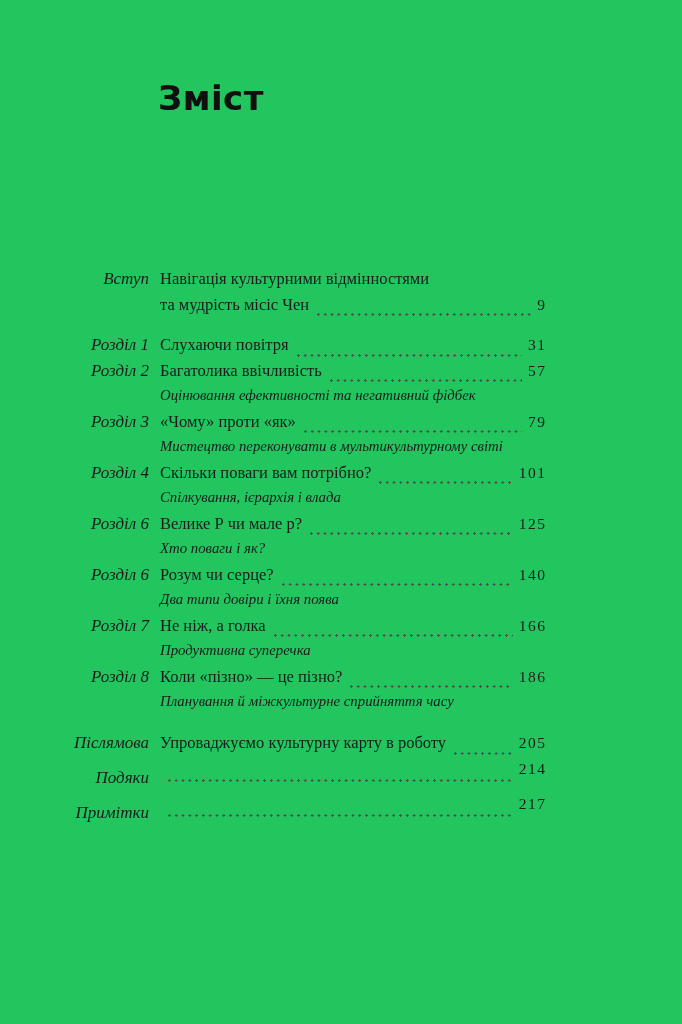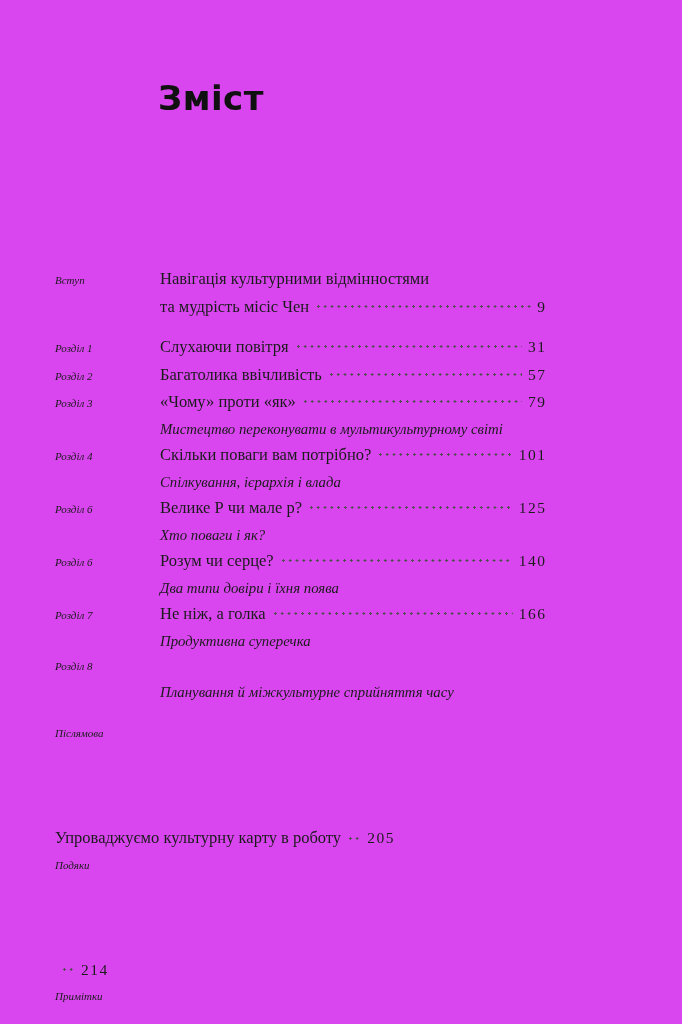--- a/index.html
+++ b/index.html
@@ -1,20 +1,20 @@
 <!DOCTYPE html>
 <html><head>
 <meta charset="utf-8">
 <style>
   html, body { margin: 0; padding: 0; background: #ffffff; }
   .page {
     position: relative;
     width: 682px;
     height: 1024px;
-    background: #d946ef;
+    background: #22c55e;
     font-family: "Liberation Serif", "DejaVu Serif", serif;
     color: #1b1b1b;
     overflow: hidden;
   }
   .page-title {
     position: absolute;
     left: 158px;
     top: 78px;
     font-family: "DejaVu Sans", "Liberation Sans", sans-serif;
     font-weight: 700;
@@ -31,28 +31,29 @@
   .row {
     display: flex;
     align-items: baseline;
     line-height: 25.5px;
     font-size: 16.5px;
   }
   .cell-label {
     flex: 0 0 105px;
     padding-right: 11px;
     box-sizing: border-box;
+    text-align: right;
     font-style: italic;
-    font-size: 11px;
+    font-size: 17px;
     white-space: nowrap;
   }
   .cell-main {
     flex: 1;
     display: flex;
-    align-items: center;
+    align-items: flex-end;
     min-width: 0;
   }
   .entry-title { white-space: nowrap; }
   .leader {
     flex: 1 1 auto;
     min-width: 14px;
     height: 5px;
     margin: 0 6px;
     background-image: radial-gradient(circle, #4d4d4d 1.05px, rgba(0,0,0,0) 1.35px);
     background-size: 6.8px 5px;
@@ -66,21 +67,21 @@
     margin-right: -1.5px;
     text-align: right;
   }
   .subtitle {
     font-style: italic;
     font-size: 14.8px;
     white-space: nowrap;
   }
   .intro-block { margin-bottom: 15px; }
   .back-block { margin-top: 15px; }
-  .back-block .row { line-height: 26.5px; flex-direction: column; }
+  .back-block .row { line-height: 26.5px; }
 </style>
 </head>
 <body>
 
 <div class="page">
   <div class="page-title">Зміст</div>
 
   <div class="toc">
 
     <div class="intro-block">
@@ -114,20 +115,26 @@
 
   <div class="chapter-entry">
     <div class="row">
       <span class="cell-label">Розділ 2</span>
       <span class="cell-main">
         <span class="entry-title">Багатолика ввічливість</span>
         <span class="leader"></span>
         <span class="pagenum">57</span>
       </span>
     </div>
+    <div class="row">
+      <span class="cell-label"></span>
+      <span class="cell-main">
+        <span class="subtitle">Оцінювання ефективності та негативний фідбек</span>
+      </span>
+    </div>
   </div>
 
   <div class="chapter-entry">
     <div class="row">
       <span class="cell-label">Розділ 3</span>
       <span class="cell-main">
         <span class="entry-title">«Чому» проти «як»</span>
         <span class="leader"></span>
         <span class="pagenum">79</span>
       </span>
@@ -204,20 +211,25 @@
       <span class="cell-label"></span>
       <span class="cell-main">
         <span class="subtitle">Продуктивна суперечка</span>
       </span>
     </div>
   </div>
 
   <div class="chapter-entry">
     <div class="row">
       <span class="cell-label">Розділ 8</span>
+      <span class="cell-main">
+        <span class="entry-title">Коли «пізно» — це пізно?</span>
+        <span class="leader"></span>
+        <span class="pagenum">186</span>
+      </span>
     </div>
     <div class="row">
       <span class="cell-label"></span>
       <span class="cell-main">
         <span class="subtitle">Планування й міжкультурне сприйняття часу</span>
       </span>
     </div>
   </div>
 </div>
 
@@ -235,17 +247,22 @@
     <span class="cell-label">Подяки</span>
     <span class="cell-main">
       <span class="entry-title"></span>
       <span class="leader"></span>
       <span class="pagenum">214</span>
     </span>
   </div>
 
   <div class="row">
     <span class="cell-label">Примітки</span>
+    <span class="cell-main">
+      <span class="entry-title"></span>
+      <span class="leader"></span>
+      <span class="pagenum">217</span>
+    </span>
   </div>
 </div>
 
   </div>
 </div>
 
 </body></html>

